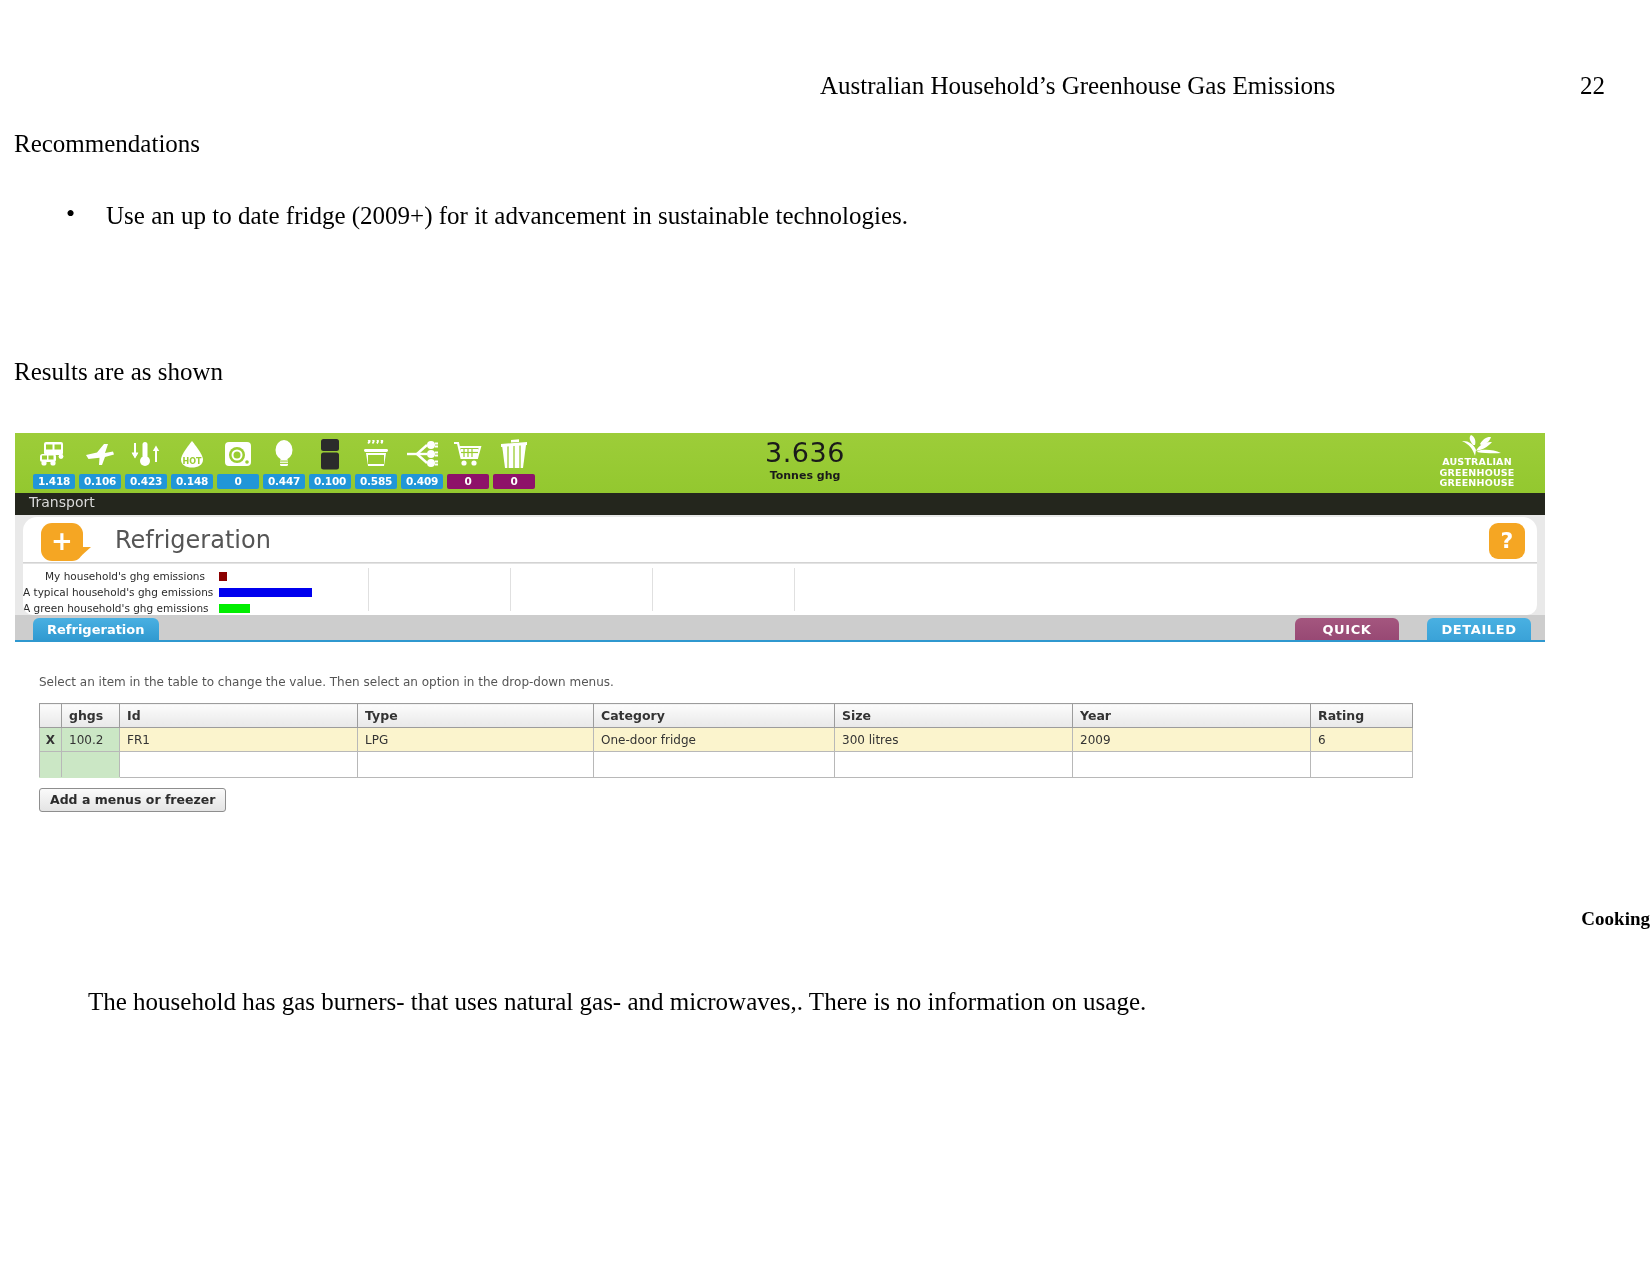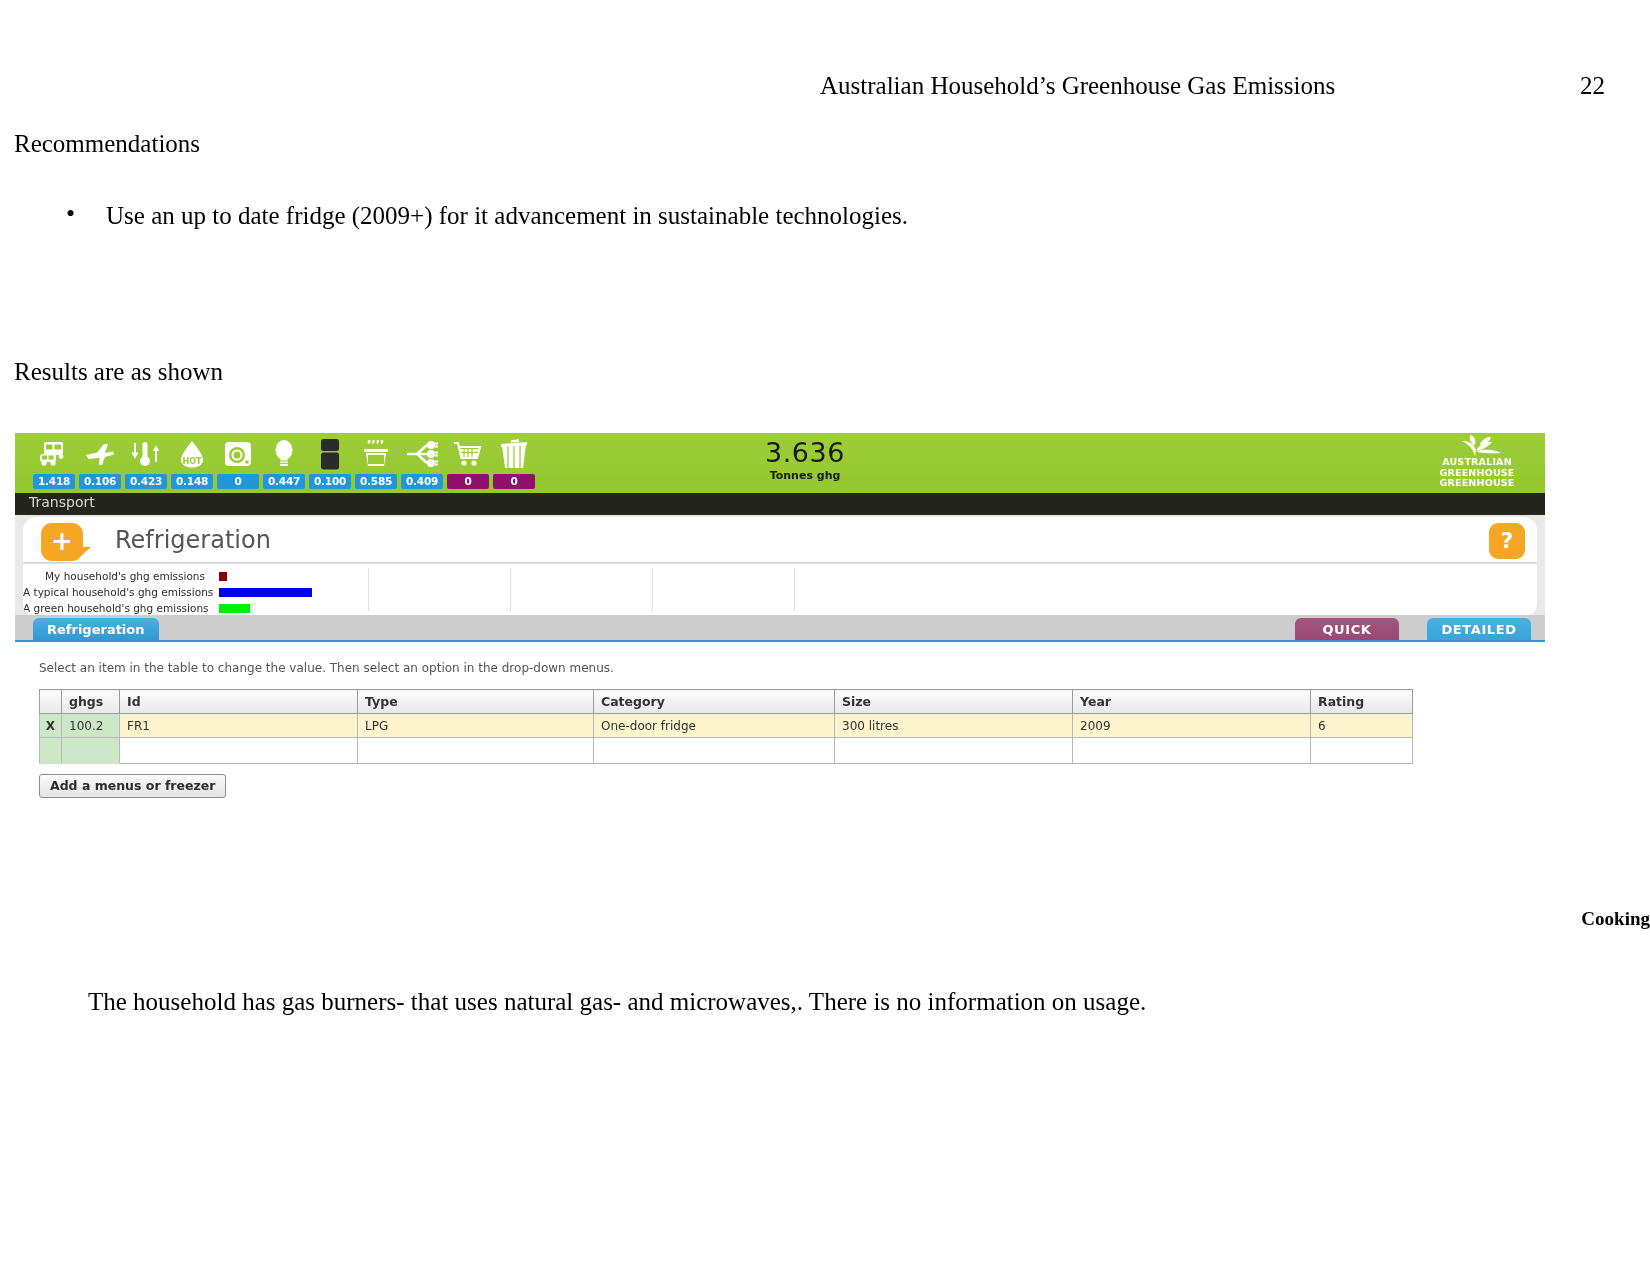--- a/index.html
+++ b/index.html
@@ -357,21 +357,21 @@
   .instr-title {
     font-family: "DejaVu Sans", sans-serif;
     font-size: 13.5px;
     font-weight: bold;
     color: #3a3a3a;
   }
   .instr-sub {
     font-family: "DejaVu Sans", sans-serif;
     font-size: 12px;
     color: #555;
-    margin-top: 5px;
+    margin-top: 19px;
   }
   .data-table {
     margin-top: 14px;
     width: 1374px;
     border-collapse: collapse;
     font-family: "DejaVu Sans", sans-serif;
     table-layout: fixed;
   }
   .data-table th {
     background: linear-gradient(#fcfcfc, #e8e8e8);

